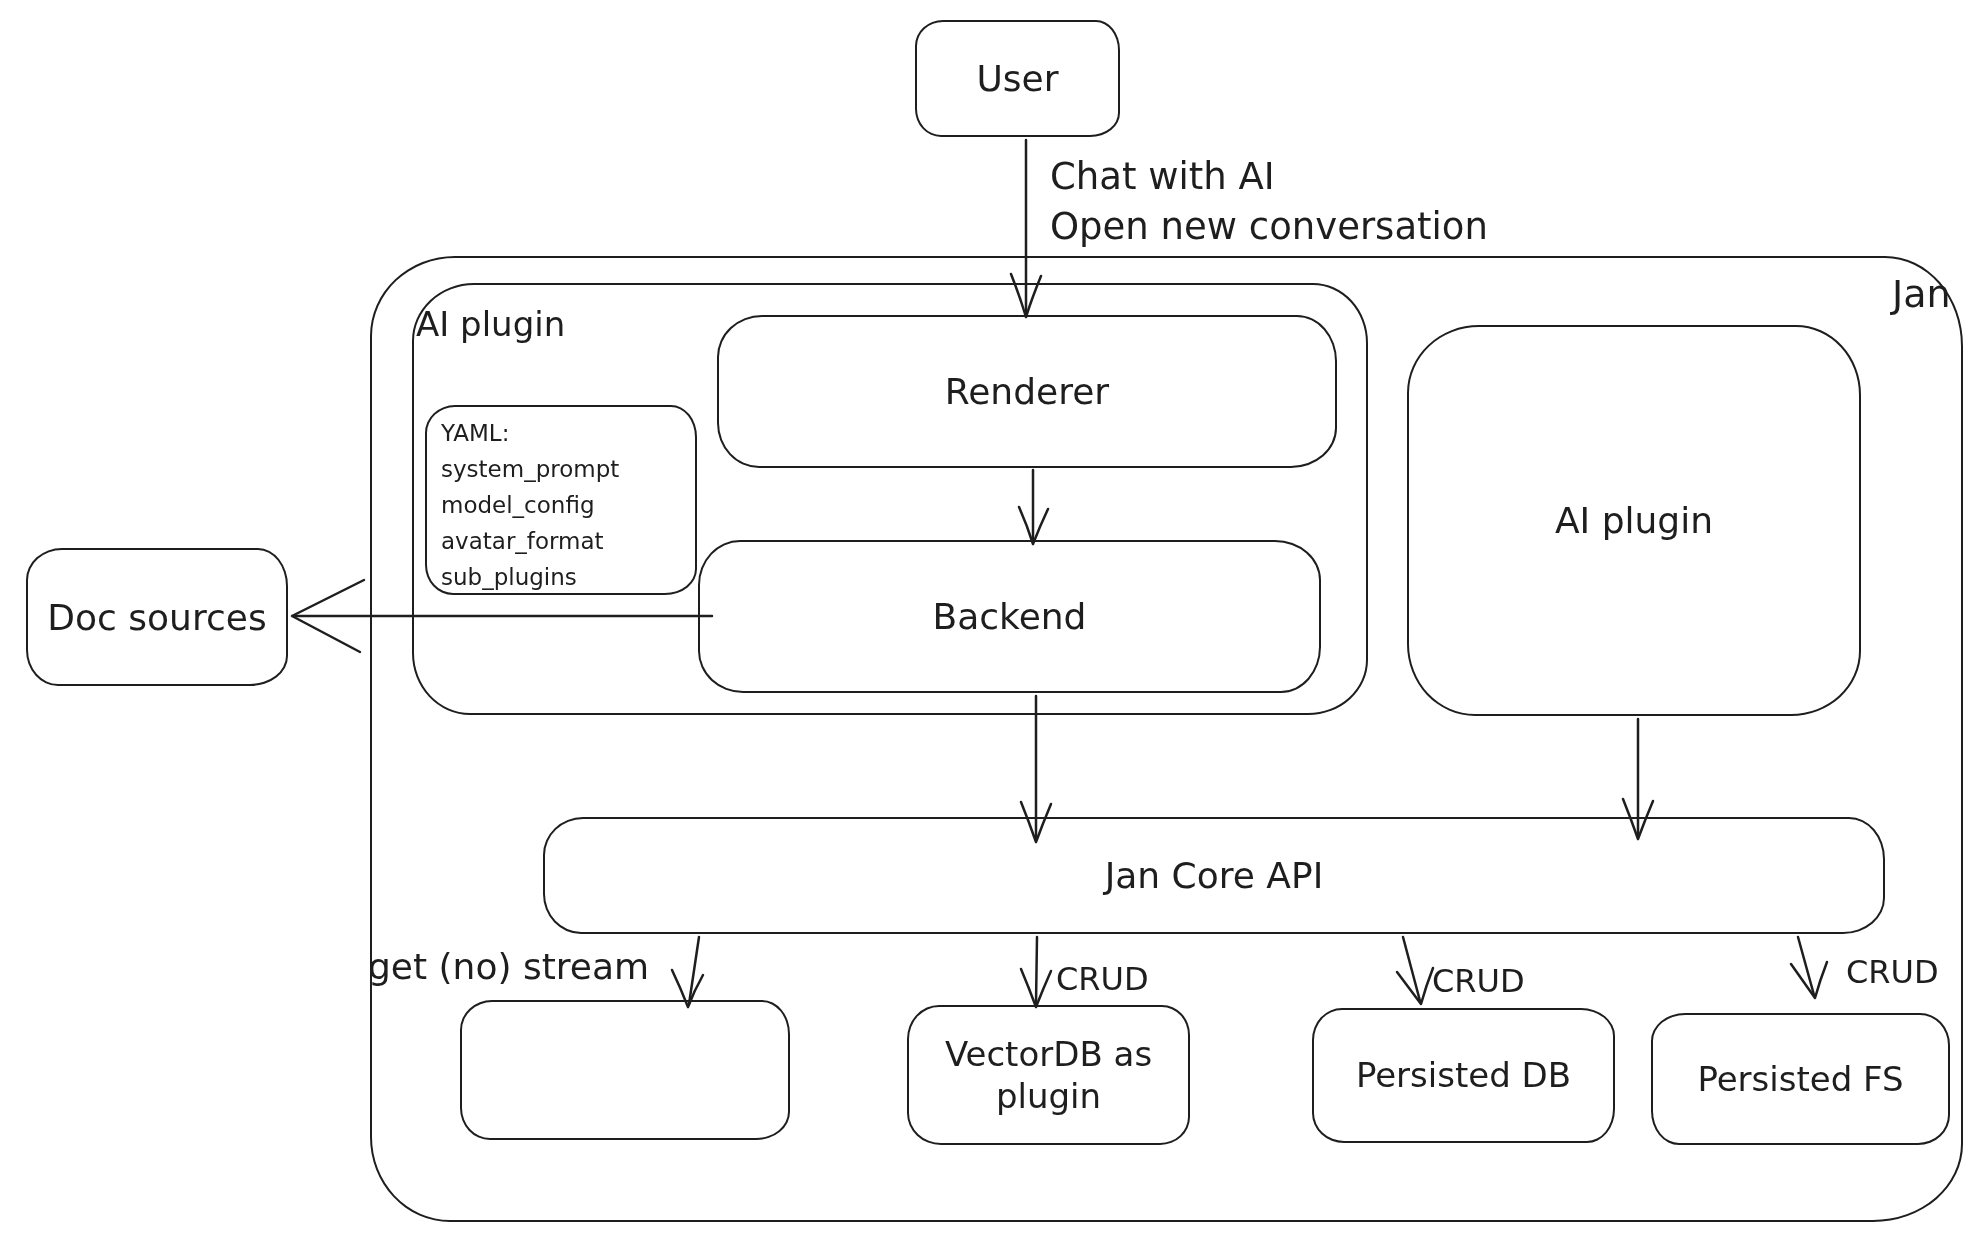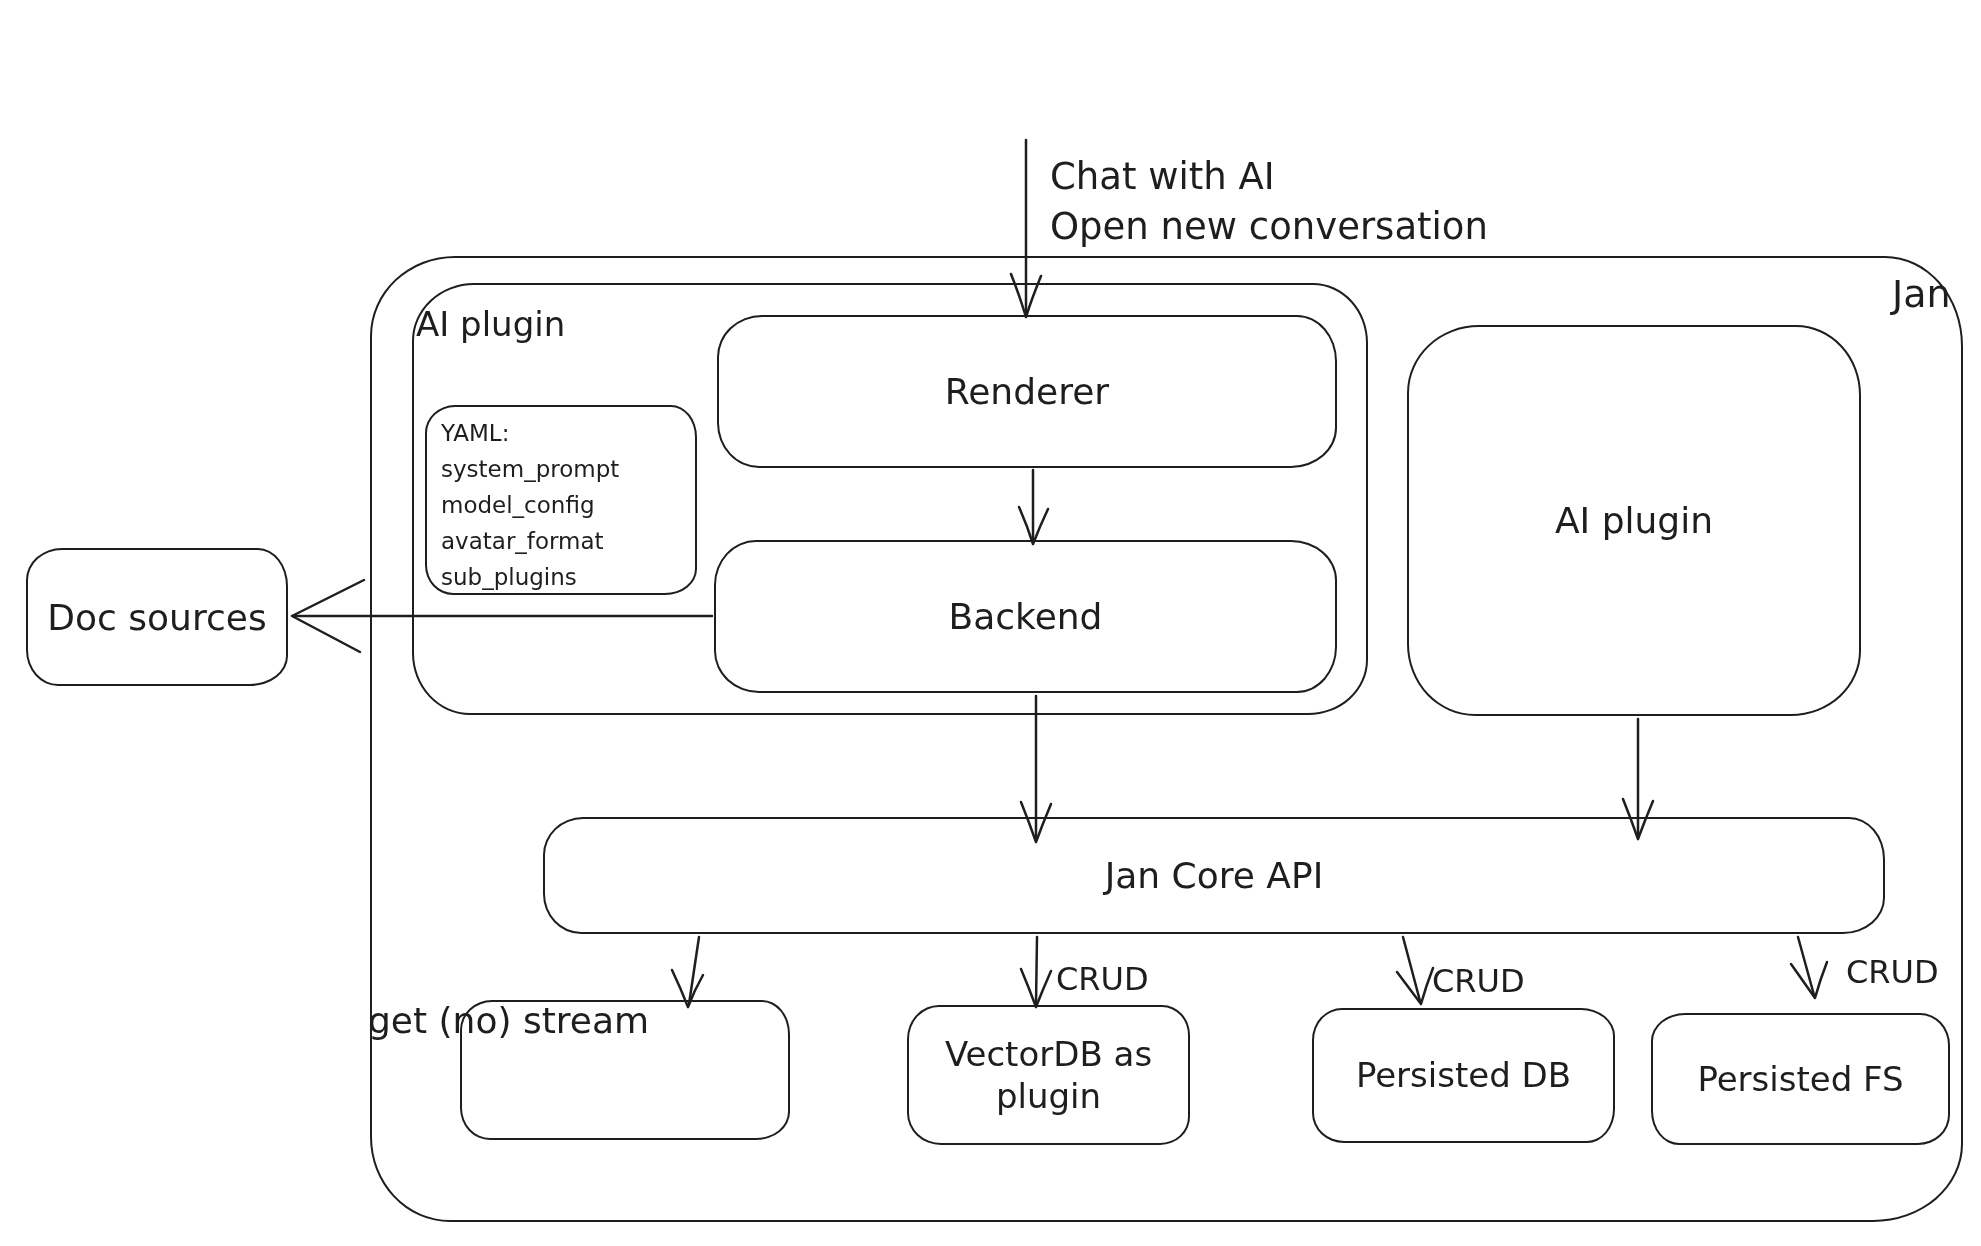--- a/index.html
+++ b/index.html
@@ -28,32 +28,35 @@
   }
   svg.arrows { position:absolute; left:0; top:0; }
   svg.arrows path { stroke:var(--stroke); stroke-width:2.5; fill:none;
     stroke-linecap:round; stroke-linejoin:round; }
 </style>
 </head>
 <body>
 
 <div class="canvas">
 
+  <div class="box fs36" style="left:915px; top:20px; width:205px; height:117px; border-radius:28px 24px 30px 26px / 26px 30px 24px 28px;">
+    <span class="lbl">User</span>
+  </div>
 
   <div class="box" style="left:370px; top:256px; width:1593px; height:966px; border-radius:85px 78px 90px 80px / 80px 90px 78px 85px;"></div>
   <div class="corner-label" style="left:1868px; top:272px; font-size:38px;margin-left:24px;">Jan</div>
 
   <div class="box" style="left:412px; top:283px; width:956px; height:432px; border-radius:62px 55px 60px 58px / 58px 60px 55px 62px;"></div>
   <div class="corner-label fs34" style="left:416px; top:304px; font-size:34px;">AI plugin</div>
 
   <div class="box fs36" style="left:717px; top:315px; width:620px; height:153px; border-radius:45px 40px 46px 42px / 42px 46px 40px 45px;">
     <span class="lbl">Renderer</span>
   </div>
 
-  <div class="box fs36" style="left:714px; top:540px; width:623px; height:153px; border-radius:42px 46px 40px 45px / 45px 40px 46px 42px;">
+  <div class="box fs36" style="left:698px; top:540px; width:623px; height:153px; border-radius:42px 46px 40px 45px / 45px 40px 46px 42px;">
     <span class="lbl">Backend</span>
   </div>
 
   <div class="note" style="left:425px; top:405px; width:272px; height:190px; border-radius:30px 26px 32px 28px / 28px 32px 26px 30px;">
     <div>YAML:</div>
     <div>system_prompt</div>
     <div>model_config</div>
     <div>avatar_format</div>
     <div>sub_plugins</div>
   </div>
@@ -112,21 +115,21 @@
 
     <path d="M1798 937 L1814 995"></path>
     <path d="M1791 964 Q1803 981 1815 998 M1827 962 Q1820 980 1815 998"></path>
   </svg>
 
   <div class="edge-label" style="left:1050px; top:152px; font-size:37px; line-height:50px;">
     <div>Chat with AI</div>
     <div>Open new conversation</div>
   </div>
 
-  <div class="edge-label" style="left:368px; top:1000px;">get (no) stream</div>
+  <div class="edge-label" style="left:368px; top:946px;">get (no) stream</div>
 
   <div class="edge-label crud" style="left:1056px; top:960px;">CRUD</div>
 
   <div class="edge-label crud" style="left:1432px; top:962px;">CRUD</div>
 
   <div class="edge-label crud" style="left:1846px; top:953px;">CRUD</div>
 
 </div>
 
 </body></html>

